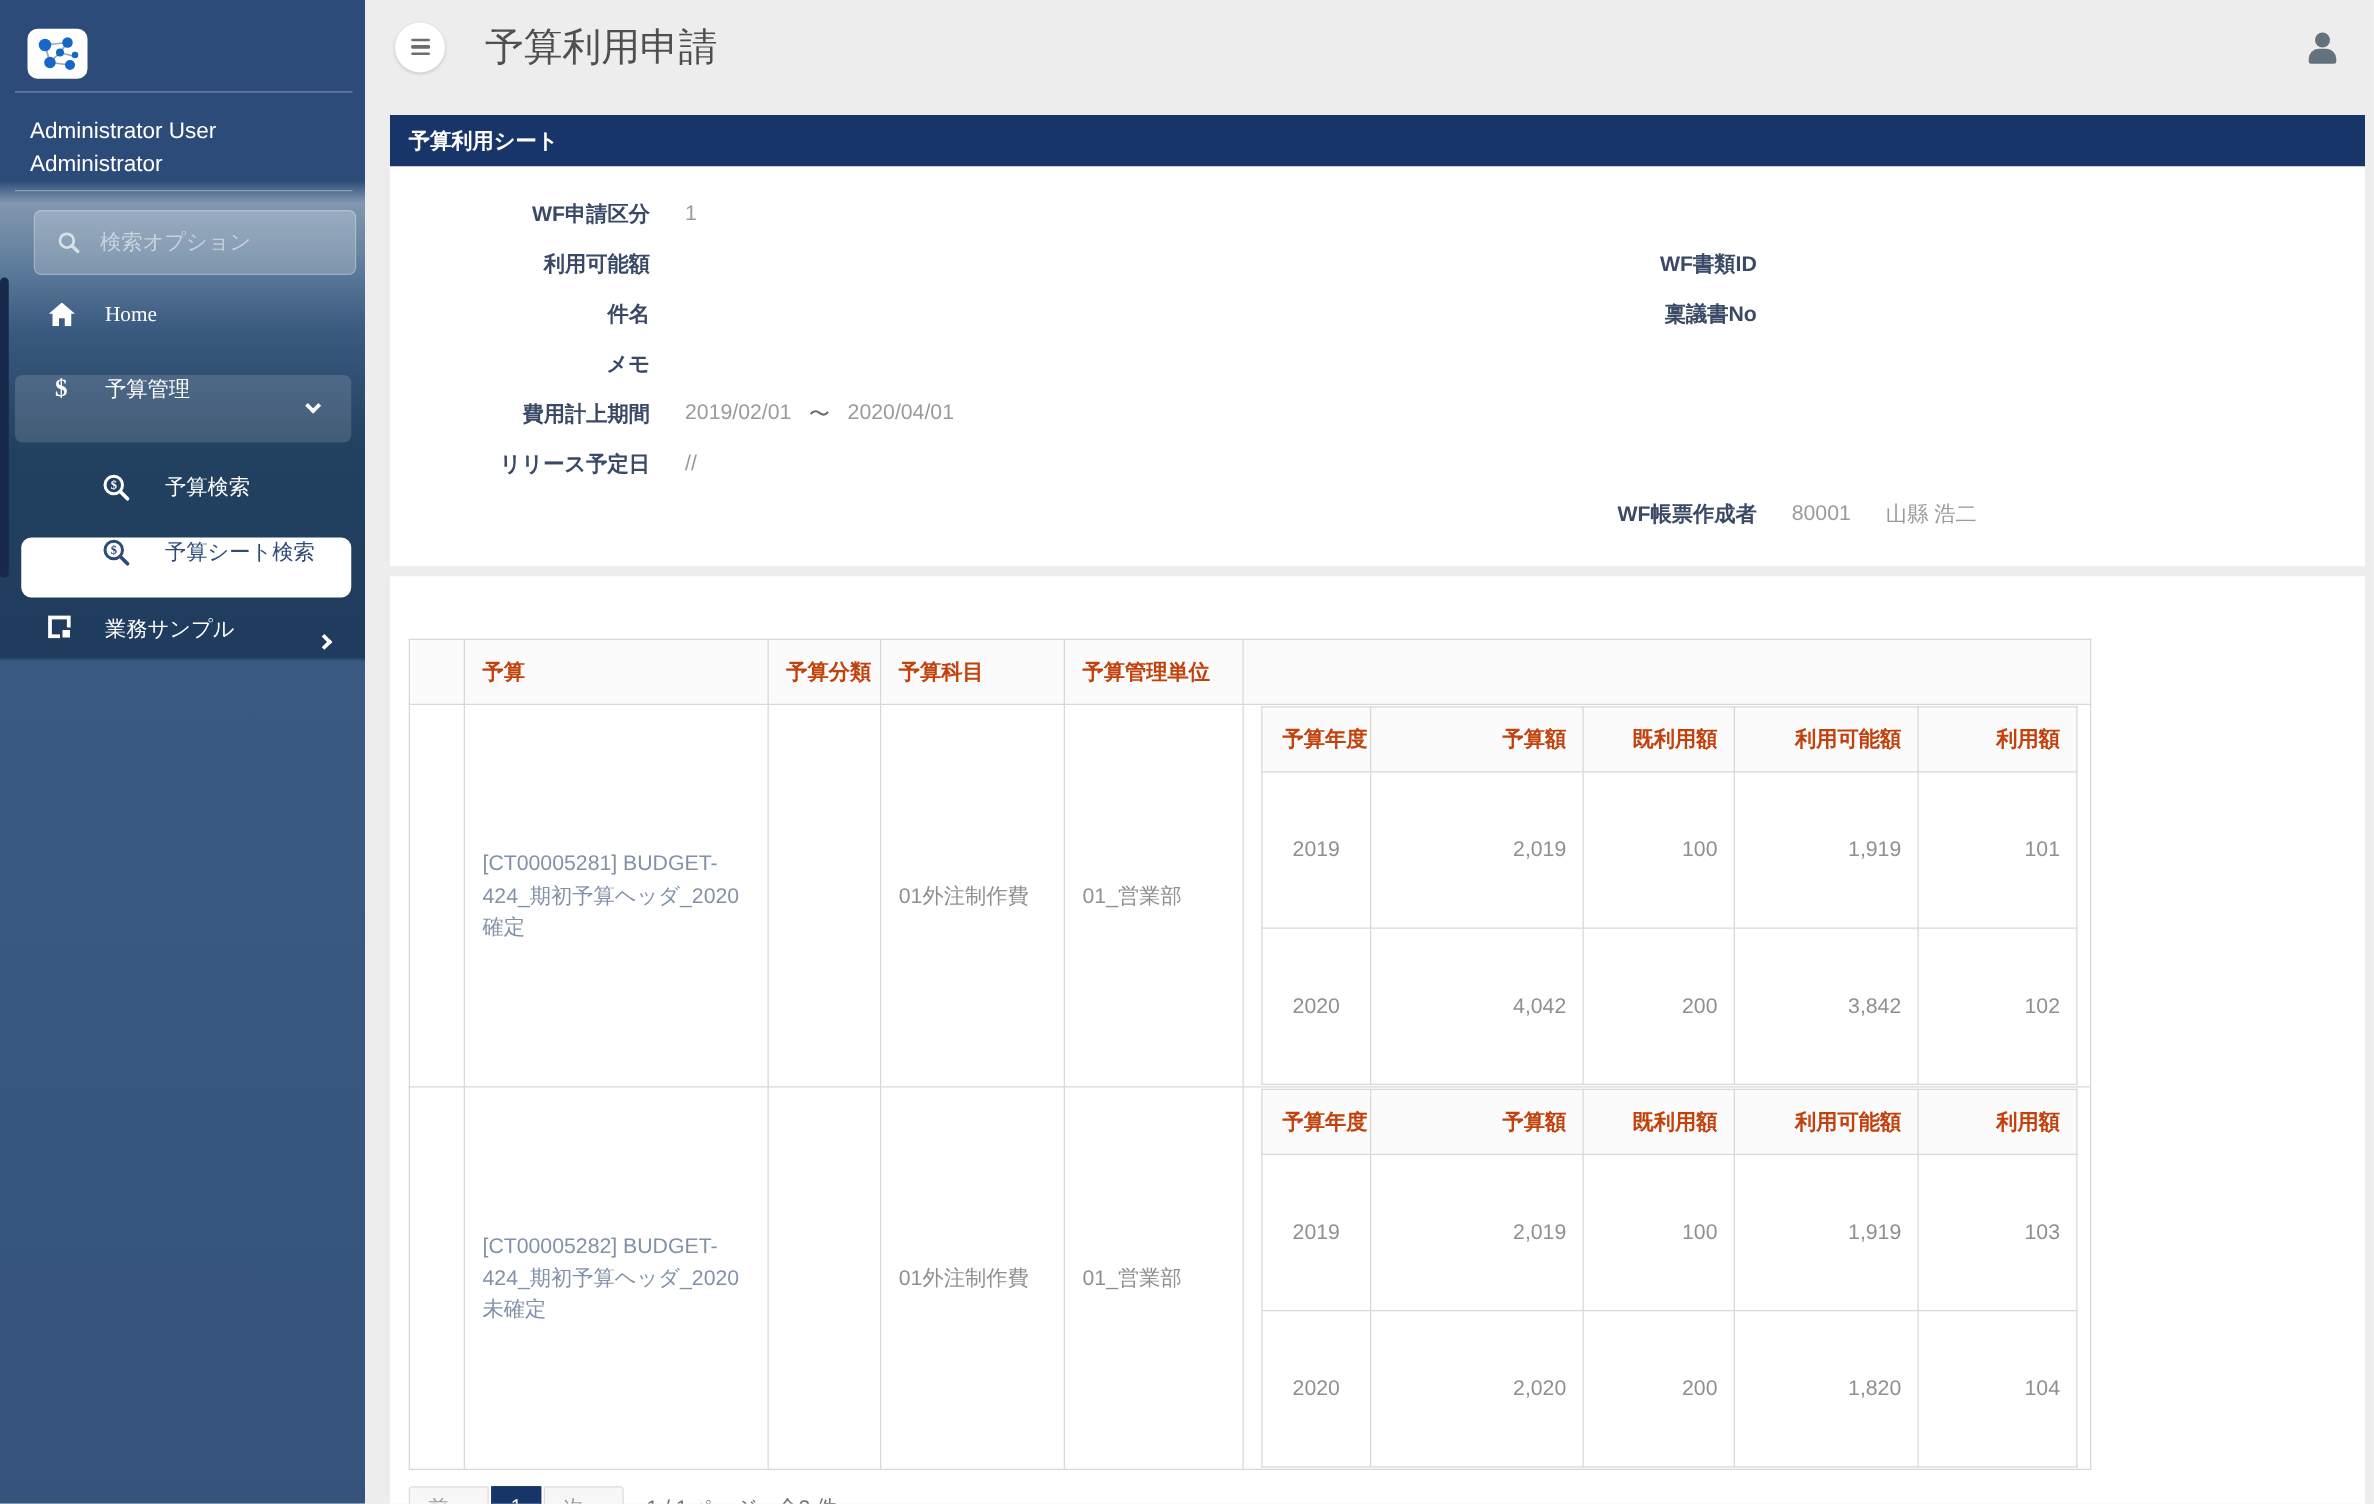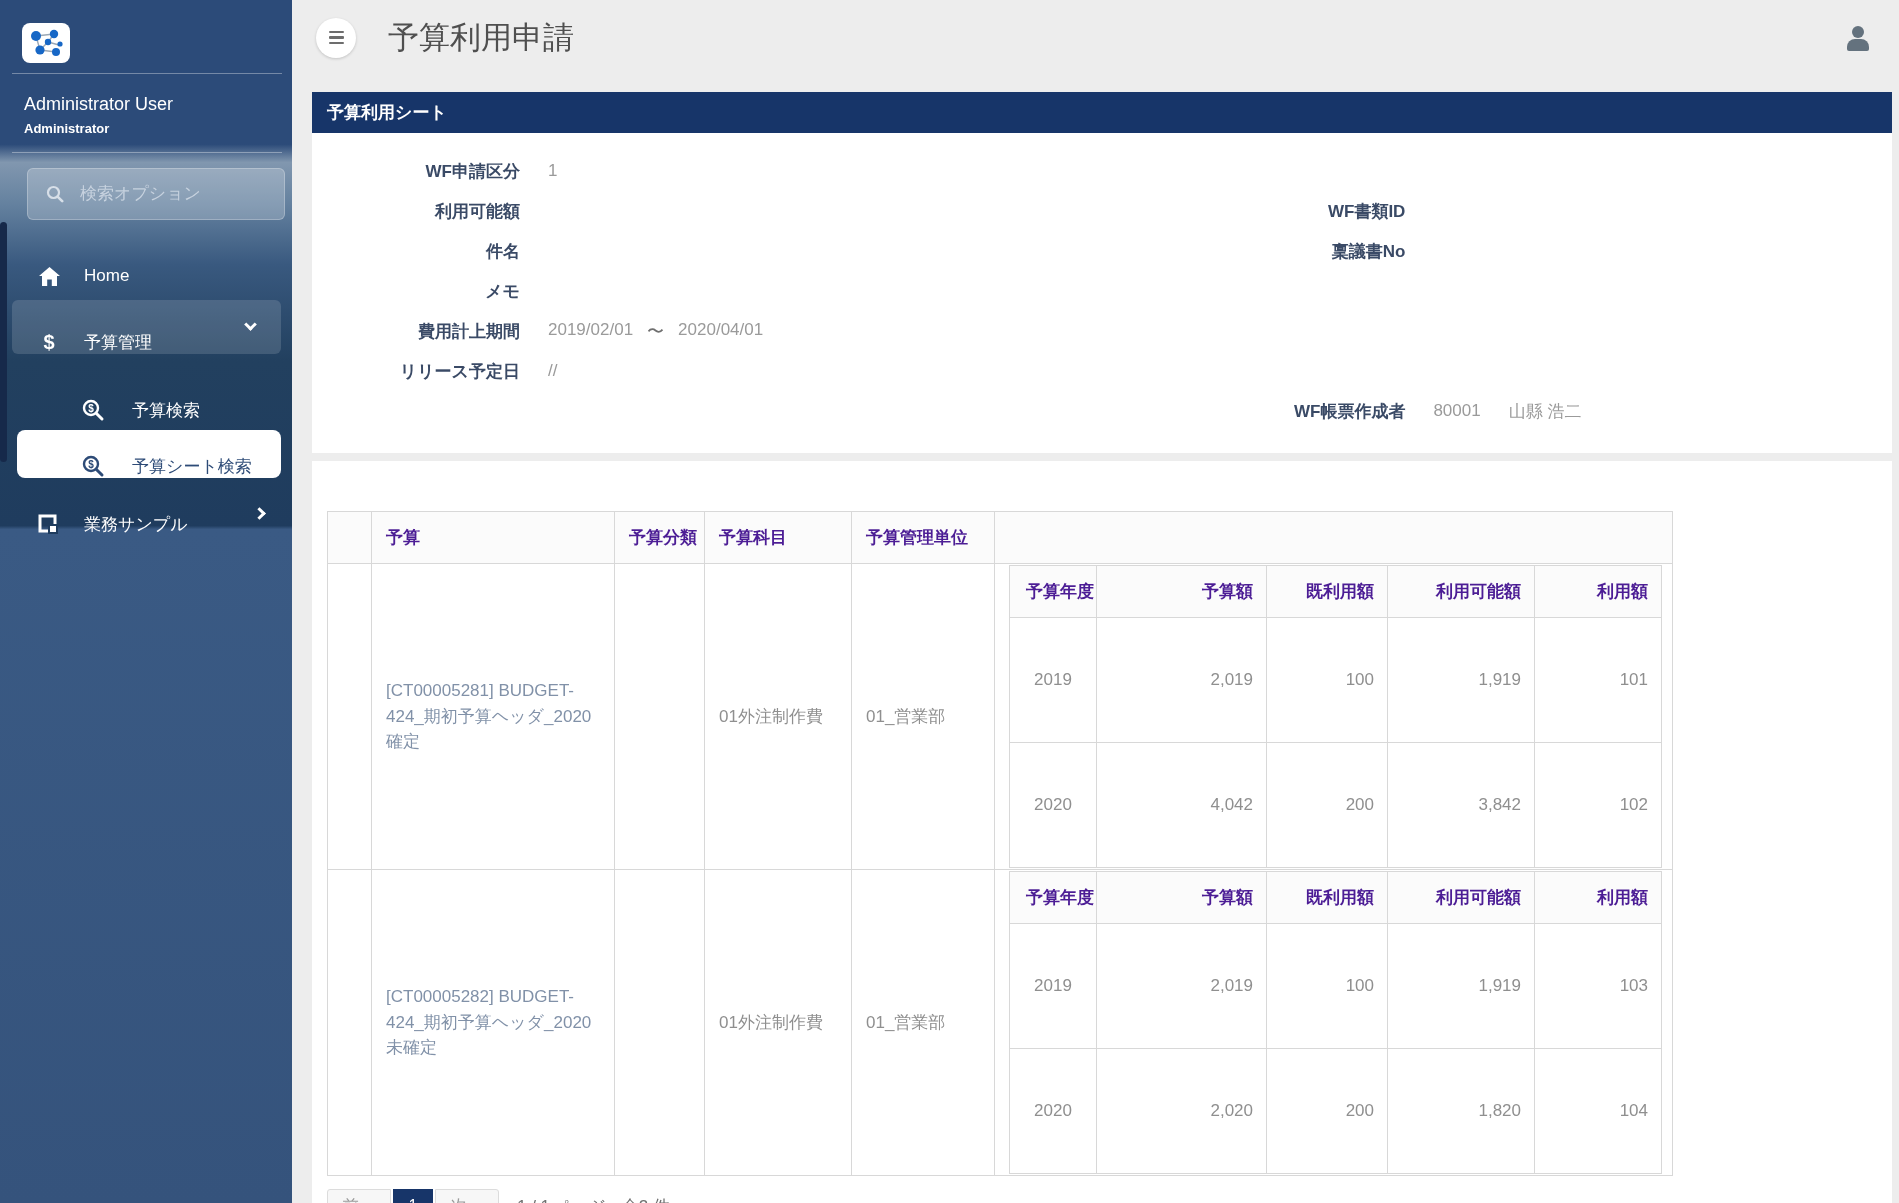--- a/index.html
+++ b/index.html
@@ -9,28 +9,28 @@
 
   
   .sidebar { position:relative; width:292px; flex:0 0 292px; height:100%;
     background:linear-gradient(180deg,#2c4b79 0%,#2c4b79 12%,#8197af 13.5%,#64819f 17%,#39597f 22%,#22405f 30%,#1f3c5e 43.7%,#3a5a84 44%,#35537c 100%);
     color:#fff; }
   .scroll-pill { position:absolute; left:0; top:222px; width:7px; height:240px; background:#16294a; border-radius:4px; }
   .logo-box { position:absolute; left:22px; top:23px; width:48px; height:40px; background:#fff; border-radius:8px;
     display:flex; align-items:center; justify-content:center; }
   .sb-divider { position:absolute; left:12px; right:10px; height:1px; background:rgba(255,255,255,0.35); }
   .user-name { position:absolute; left:24px; top:94px; font-size:18px; font-weight:400; }
-  .user-role { position:absolute; left:24px; top:121px; font-size:13px; font-weight:700; }
+  .user-role { position:absolute; left:24px; top:121px; font-size:18px; font-weight:400; }
   .search-box { position:absolute; left:27px; top:168px; width:258px; height:52px;
     background:rgba(255,255,255,0.22); border:1px solid rgba(255,255,255,0.25); border-radius:6px;
     display:flex; align-items:center; padding-left:18px; }
   .search-box input { background:transparent; border:none; outline:none; color:#e8eef5; font-size:17px; width:190px; margin-left:16px;
     font-family:"Liberation Sans","DejaVu Sans",sans-serif; }
   .search-box input::placeholder { color:#c7d2df; }
-  .nav-item { position:absolute; left:0; width:100%; height:44px; display:flex; align-items:flex-end; font-size:17px; cursor:pointer; }
+  .nav-item { position:absolute; left:0; width:100%; height:44px; display:flex; align-items:flex-start; font-size:17px; cursor:pointer;font-family:Liberation Serif, serif; }
   .nav-item .ic { width:26px; display:flex; justify-content:center; }
   .nav-home { top:242px; padding-left:36px; }
   .nav-home .lbl { margin-left:22px; }
   .nav-budget { top:300px; left:12px; width:269px; height:54px; background:rgba(255,255,255,0.14); border-radius:6px; padding-left:24px; }
   .nav-budget .lbl { margin-left:22px; }
   .nav-sub { padding-left:80px; }
   .nav-sub .lbl { margin-left:26px; }
   .nav-search { top:378px; }
   .nav-sheet { top:430px; left:17px; width:264px; height:48px; background:#fff; color:#2d4b77; border-radius:8px; padding-left:63px; }
   .nav-sheet .lbl { margin-left:26px; }
@@ -64,21 +64,21 @@
   .frow .flabel { width:208px; text-align:right; font-weight:700; color:#3a4a66; flex:0 0 208px; }
   .form-col.right .frow .flabel { width:256px; flex:0 0 256px; }
   .frow .fvalue { margin-left:28px; color:#9a9a9a; }
   .frow .fvalue.spaced { display:flex; gap:14px; }
 
   
   .table-card { margin-top:8px; background:#fff; padding:50px 0 18px 15px; }
   table { border-collapse:collapse; }
   .budget-table { width:1345px; table-layout:fixed; }
   .budget-table th, .budget-table td { border:1px solid #d8d8d8; }
-  .budget-table thead th { background:#fbfbfb; height:52px; font-size:17px; color:#4c1d95; text-align:left; padding-left:14px; font-weight:700; }
+  .budget-table thead th { background:#fbfbfb; height:52px; font-size:17px; color:#c2410c; text-align:left; padding-left:14px; font-weight:700; }
   .budget-table tbody td { height:125px; vertical-align:middle; font-size:17px; }
   .td-budget { color:#8191a8; padding:0 14px; line-height:1.5; }
   .td-plain { color:#8f8f8f; padding-left:14px; }
   .td-inner { padding:1px 10px 1px 14px; vertical-align:middle; }
   .inner-table { width:100%; table-layout:fixed; }
   .inner-table th, .inner-table td { border:1px solid #d8d8d8; font-size:17px; }
   .inner-table th { height:44px; color:#1a1a1a; font-weight:700; background:#fff; }
   .inner-table th.num, .inner-table td.num { text-align:right; padding-right:13px; }
   .inner-table th.ctr, .inner-table td.ctr { text-align:center; }
   .inner-table td { height:38px; color:#8f8f8f; }

